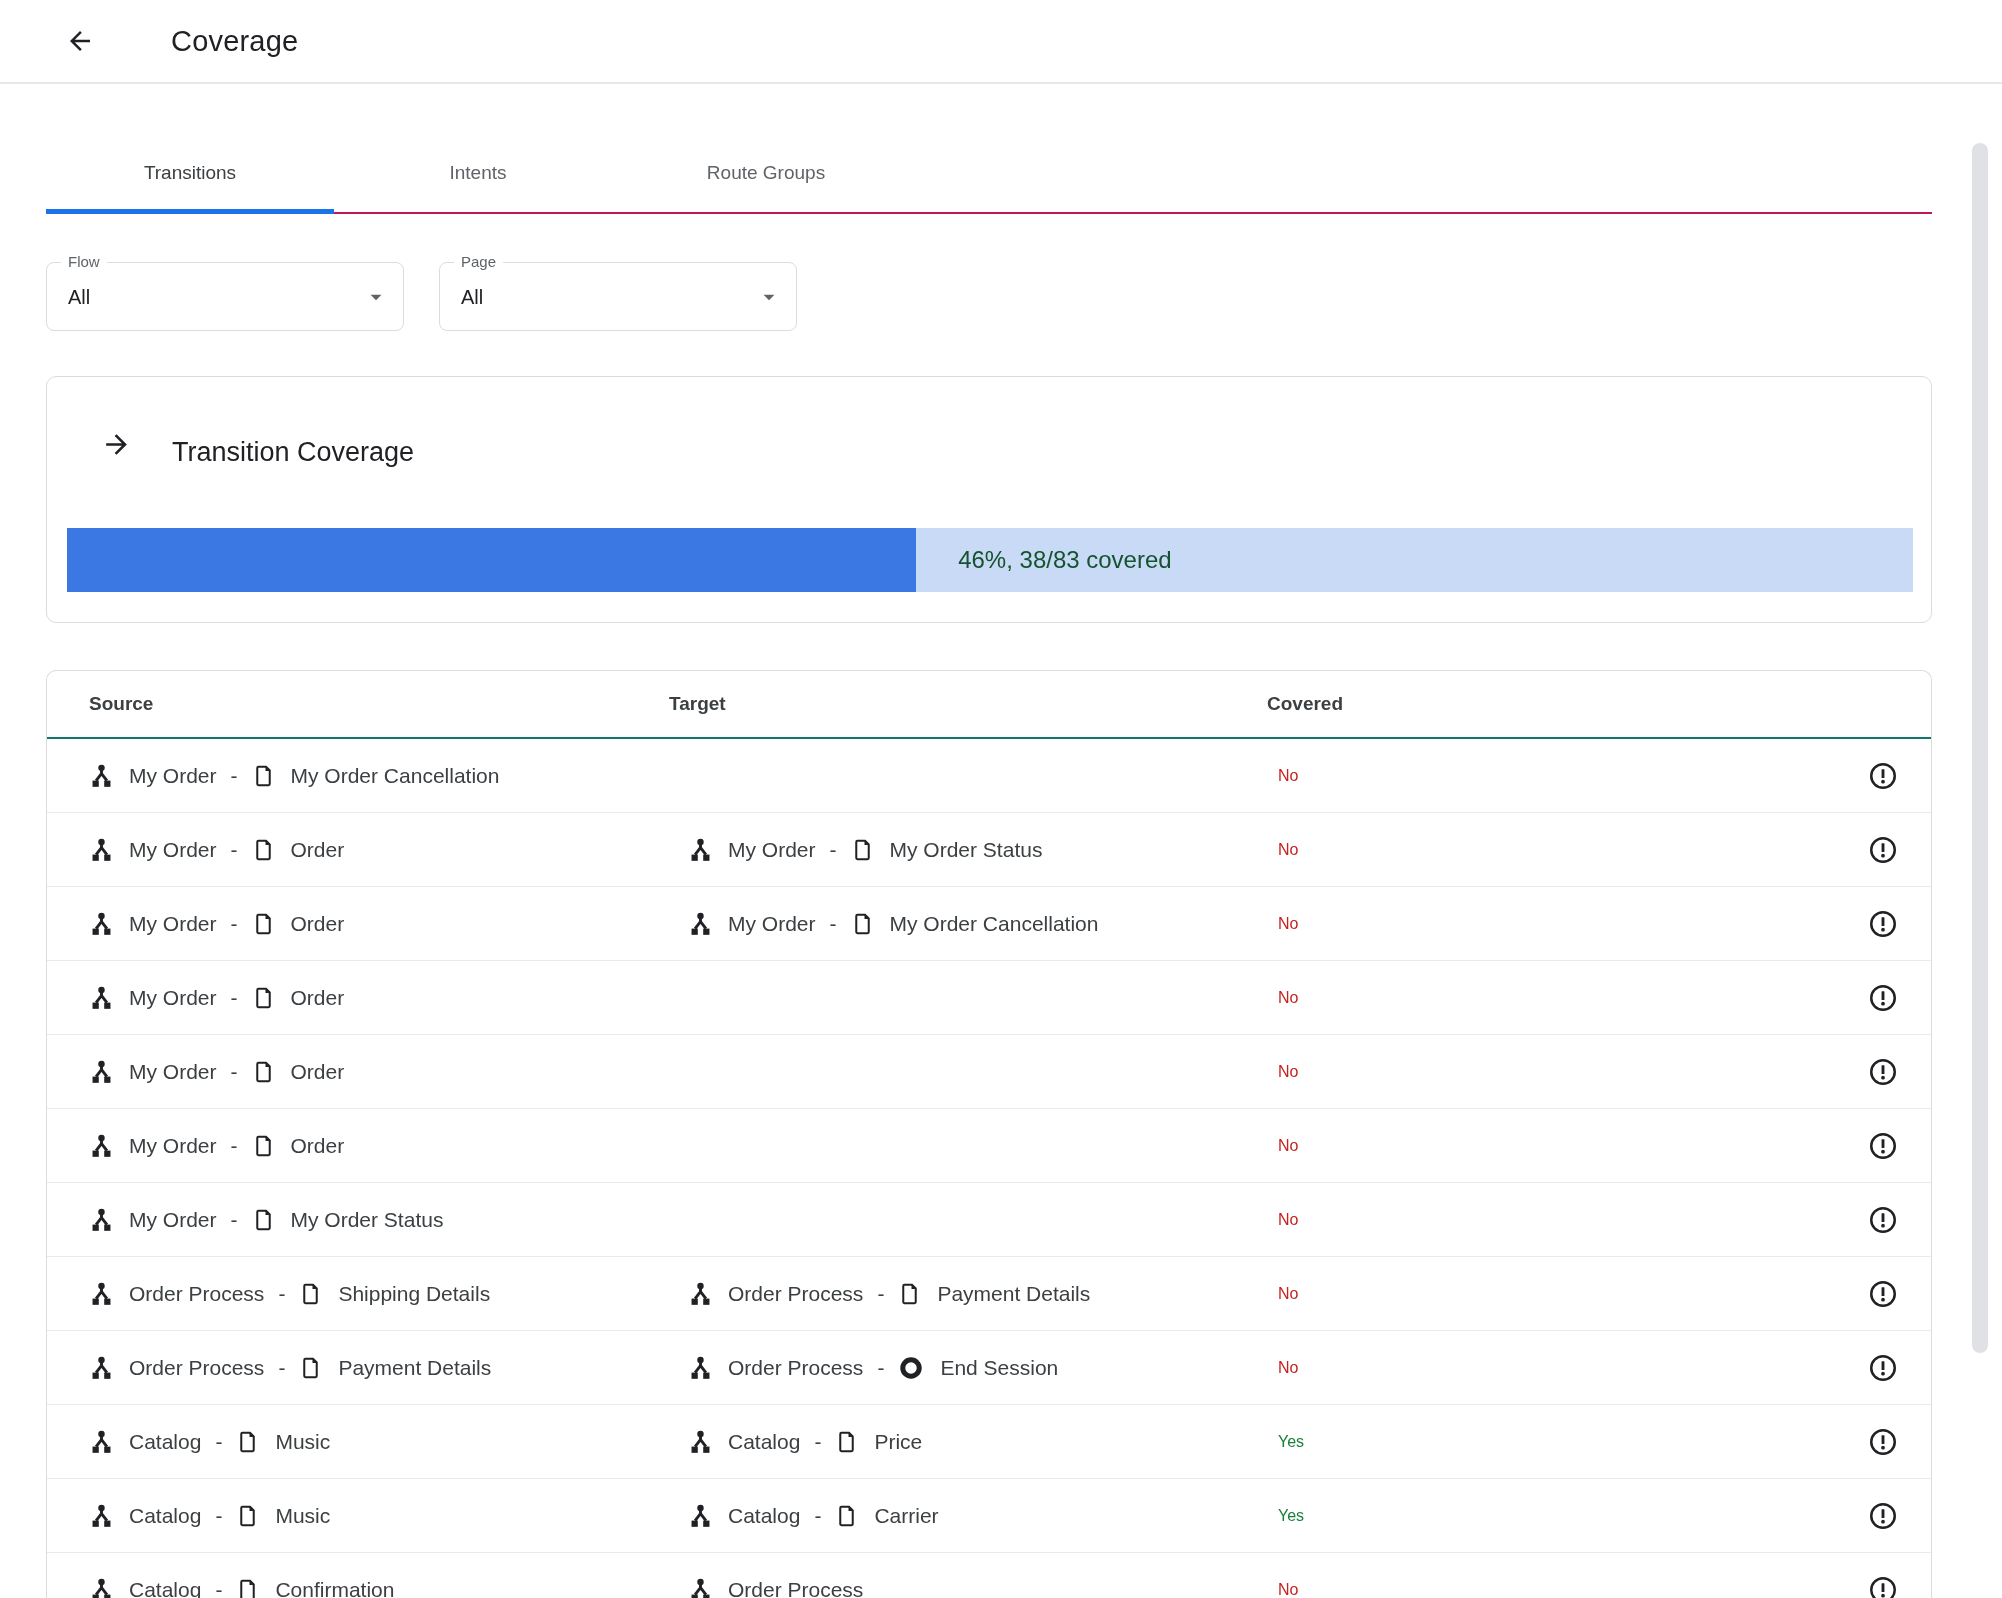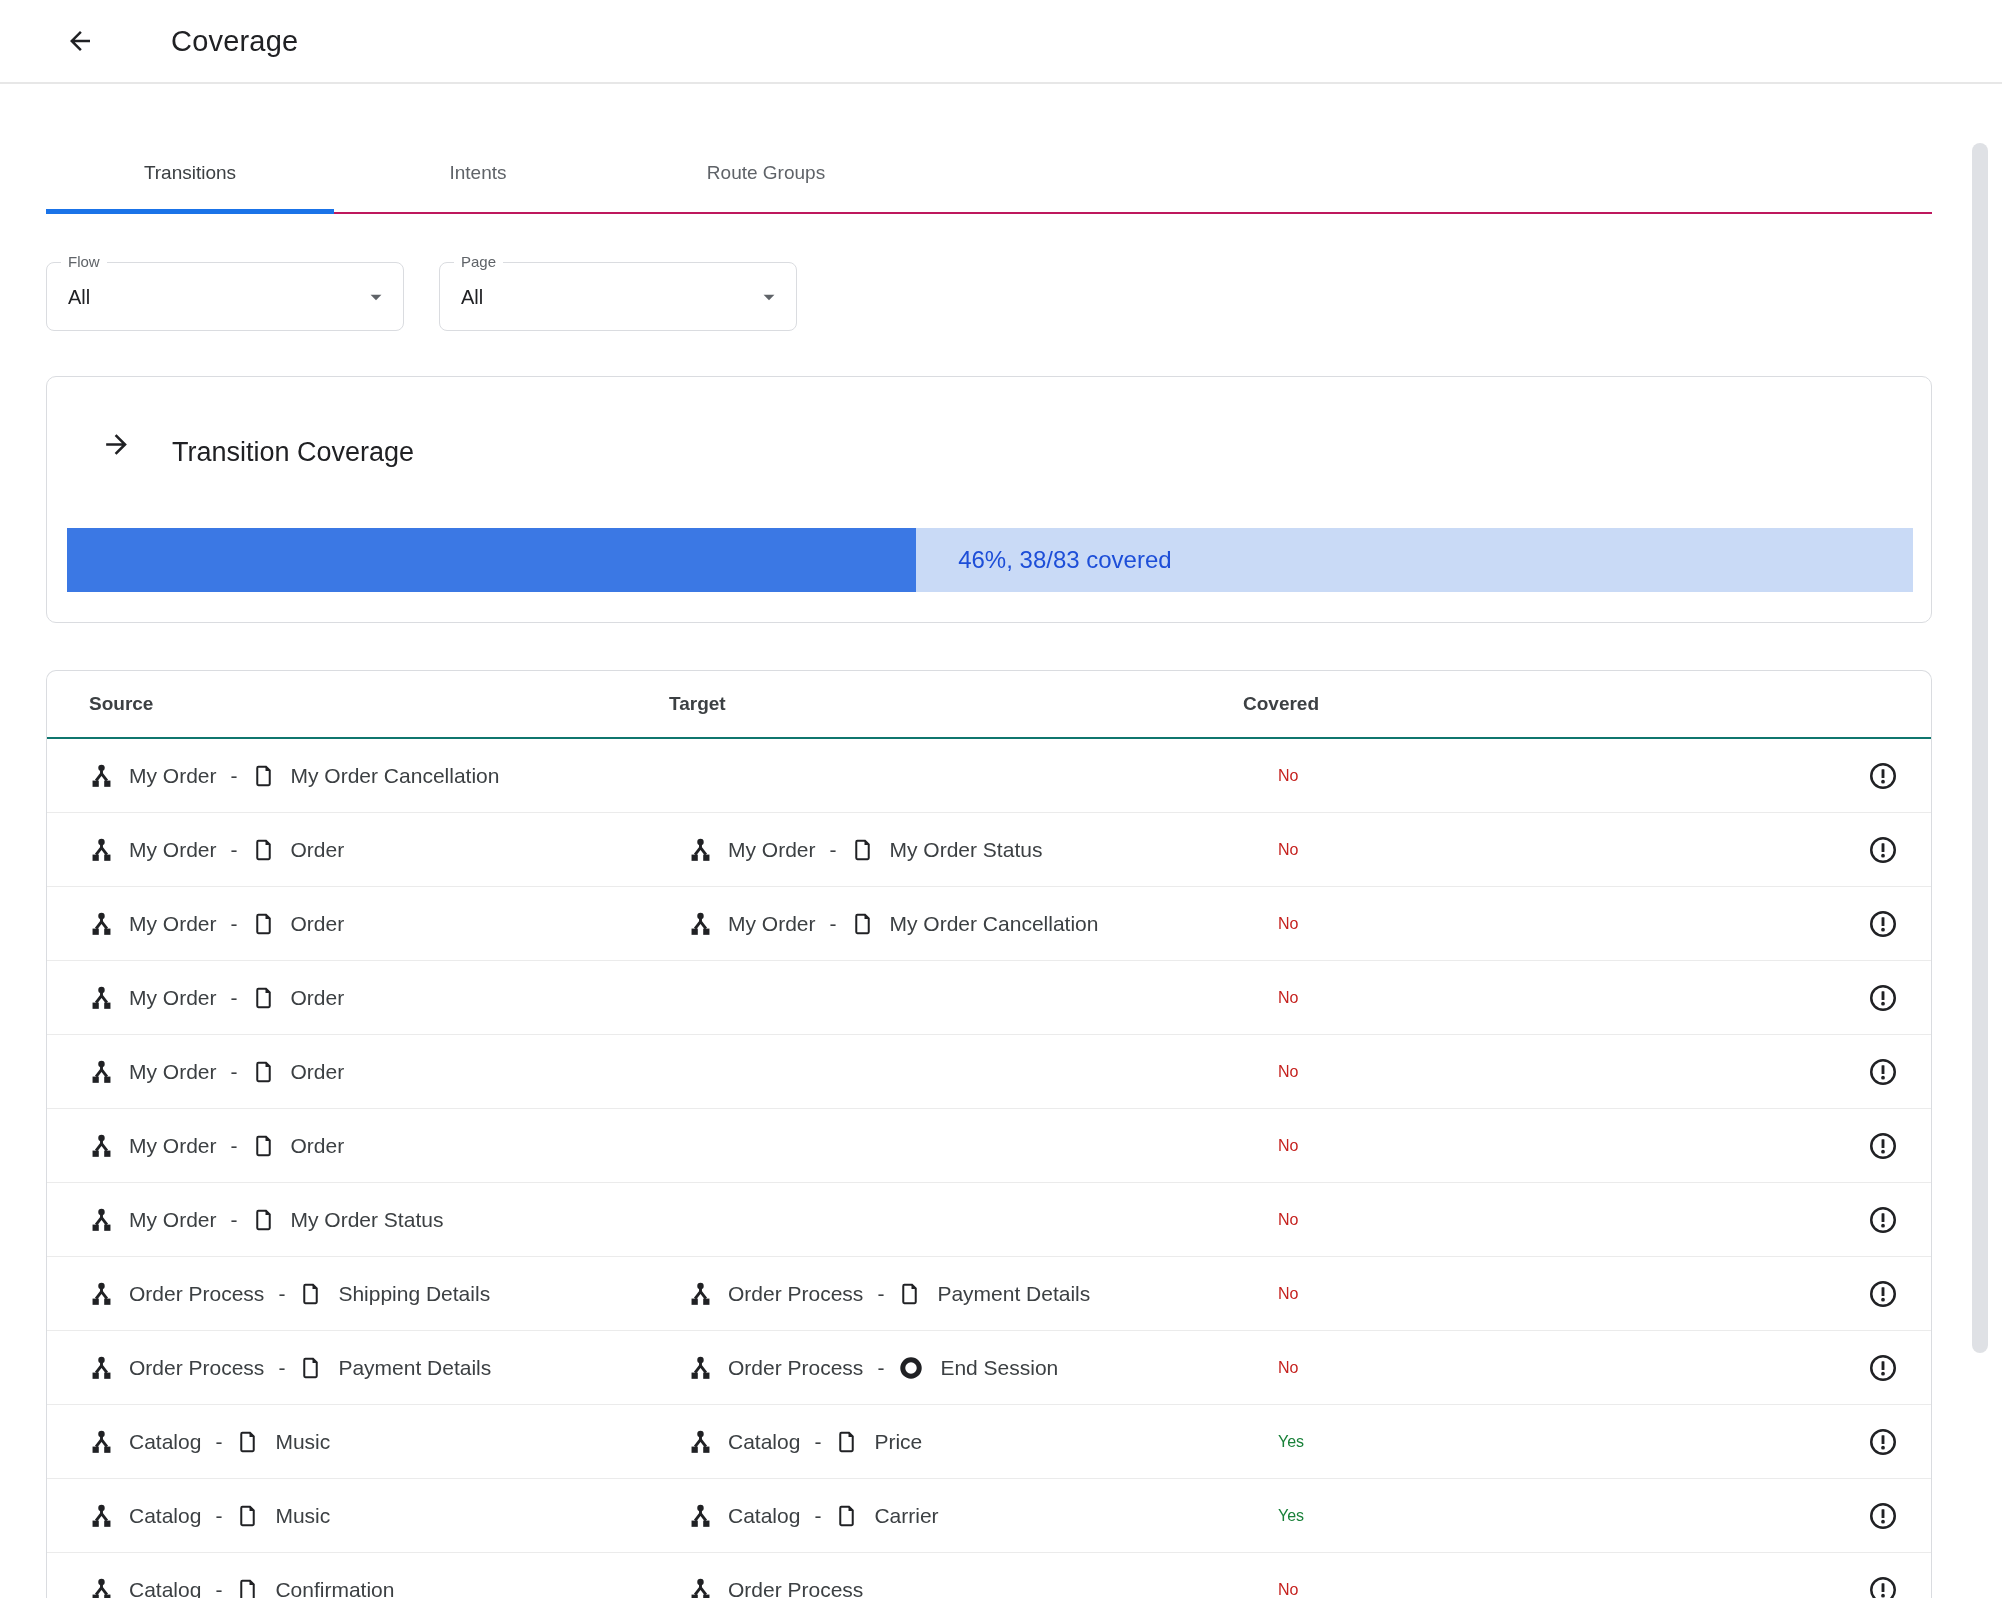--- a/index.html
+++ b/index.html
@@ -35,30 +35,30 @@
     display:flex; }
 
   
   .cov-card { margin:45px 0 0 46px; width:1886px; height:247px;
     border:1px solid #dadce0; border-radius:10px; }
   .cov-head { display:flex; align-items:center; gap:40px; margin:44px 0 0 54px; }
   .cov-title { font-size:27px; font-weight:400; color:#202124;margin-top:16px; }
   .progress { position:relative; margin:60px 18px 0 20px; height:64px; background:#c9daf6; }
   .progress-fill { height:100%; background:#3b78e4; }
   .progress-label { position:absolute; top:50%; transform:translateY(-50%);
-    font-size:24px; color:#1d4ed8; white-space:nowrap; }
+    font-size:24px; color:#14532d; white-space:nowrap; }
 
   
   .table-card { margin:47px 0 0 46px; width:1886px; border:1px solid #dadce0;
     border-bottom:none; border-radius:10px 10px 0 0; overflow:hidden; }
   .thead { display:flex; align-items:center; height:68px; padding-left:42px;
     border-bottom:2px solid #0f766e; font-size:19px; font-weight:bold; color:#3c4043; }
   .col-source { width:580px; }
   .col-target { width:574px; }
-  .col-covered { width:160px; }
+  .col-covered { width:160px;margin-left:24px; }
   .row { display:flex; align-items:center; height:74px; padding-left:42px;
     border-bottom:1px solid #ebebeb; }
   .cell-source { width:580px; display:flex; align-items:center; }
   .cell-target { width:574px; display:flex; align-items:center; padding-left:19px; }
   .cell-covered { width:160px; padding-left:35px; font-size:16px; }
   .cell-covered.no { color:#c5221f; }
   .cell-covered.yes { color:#188038; }
   .cell-info { margin-left:auto; margin-right:33px; display:flex; align-items:center; }
   .ename { font-size:21px; color:#3c4043; white-space:nowrap; }
   .flow-svg { margin-right:15px; flex:none; }

